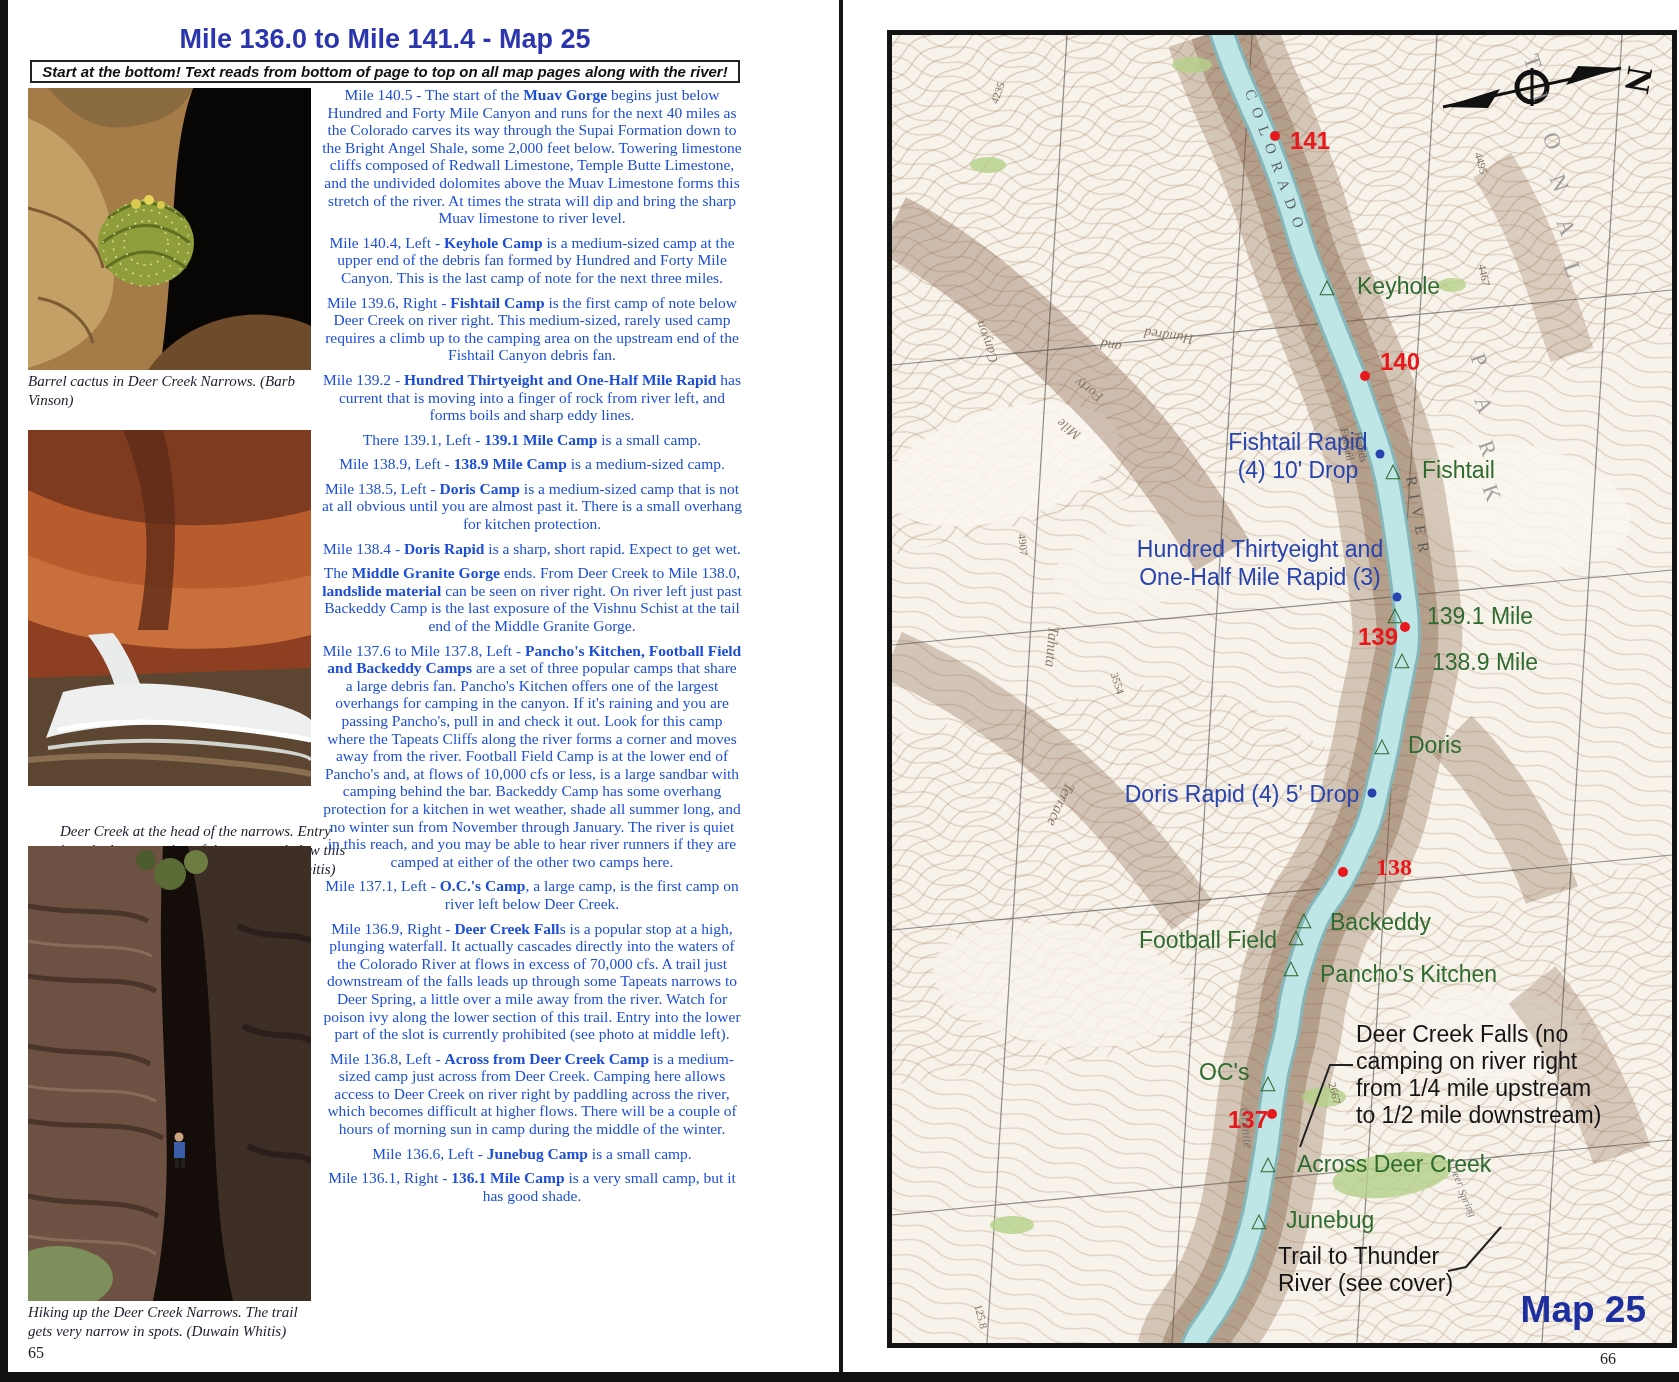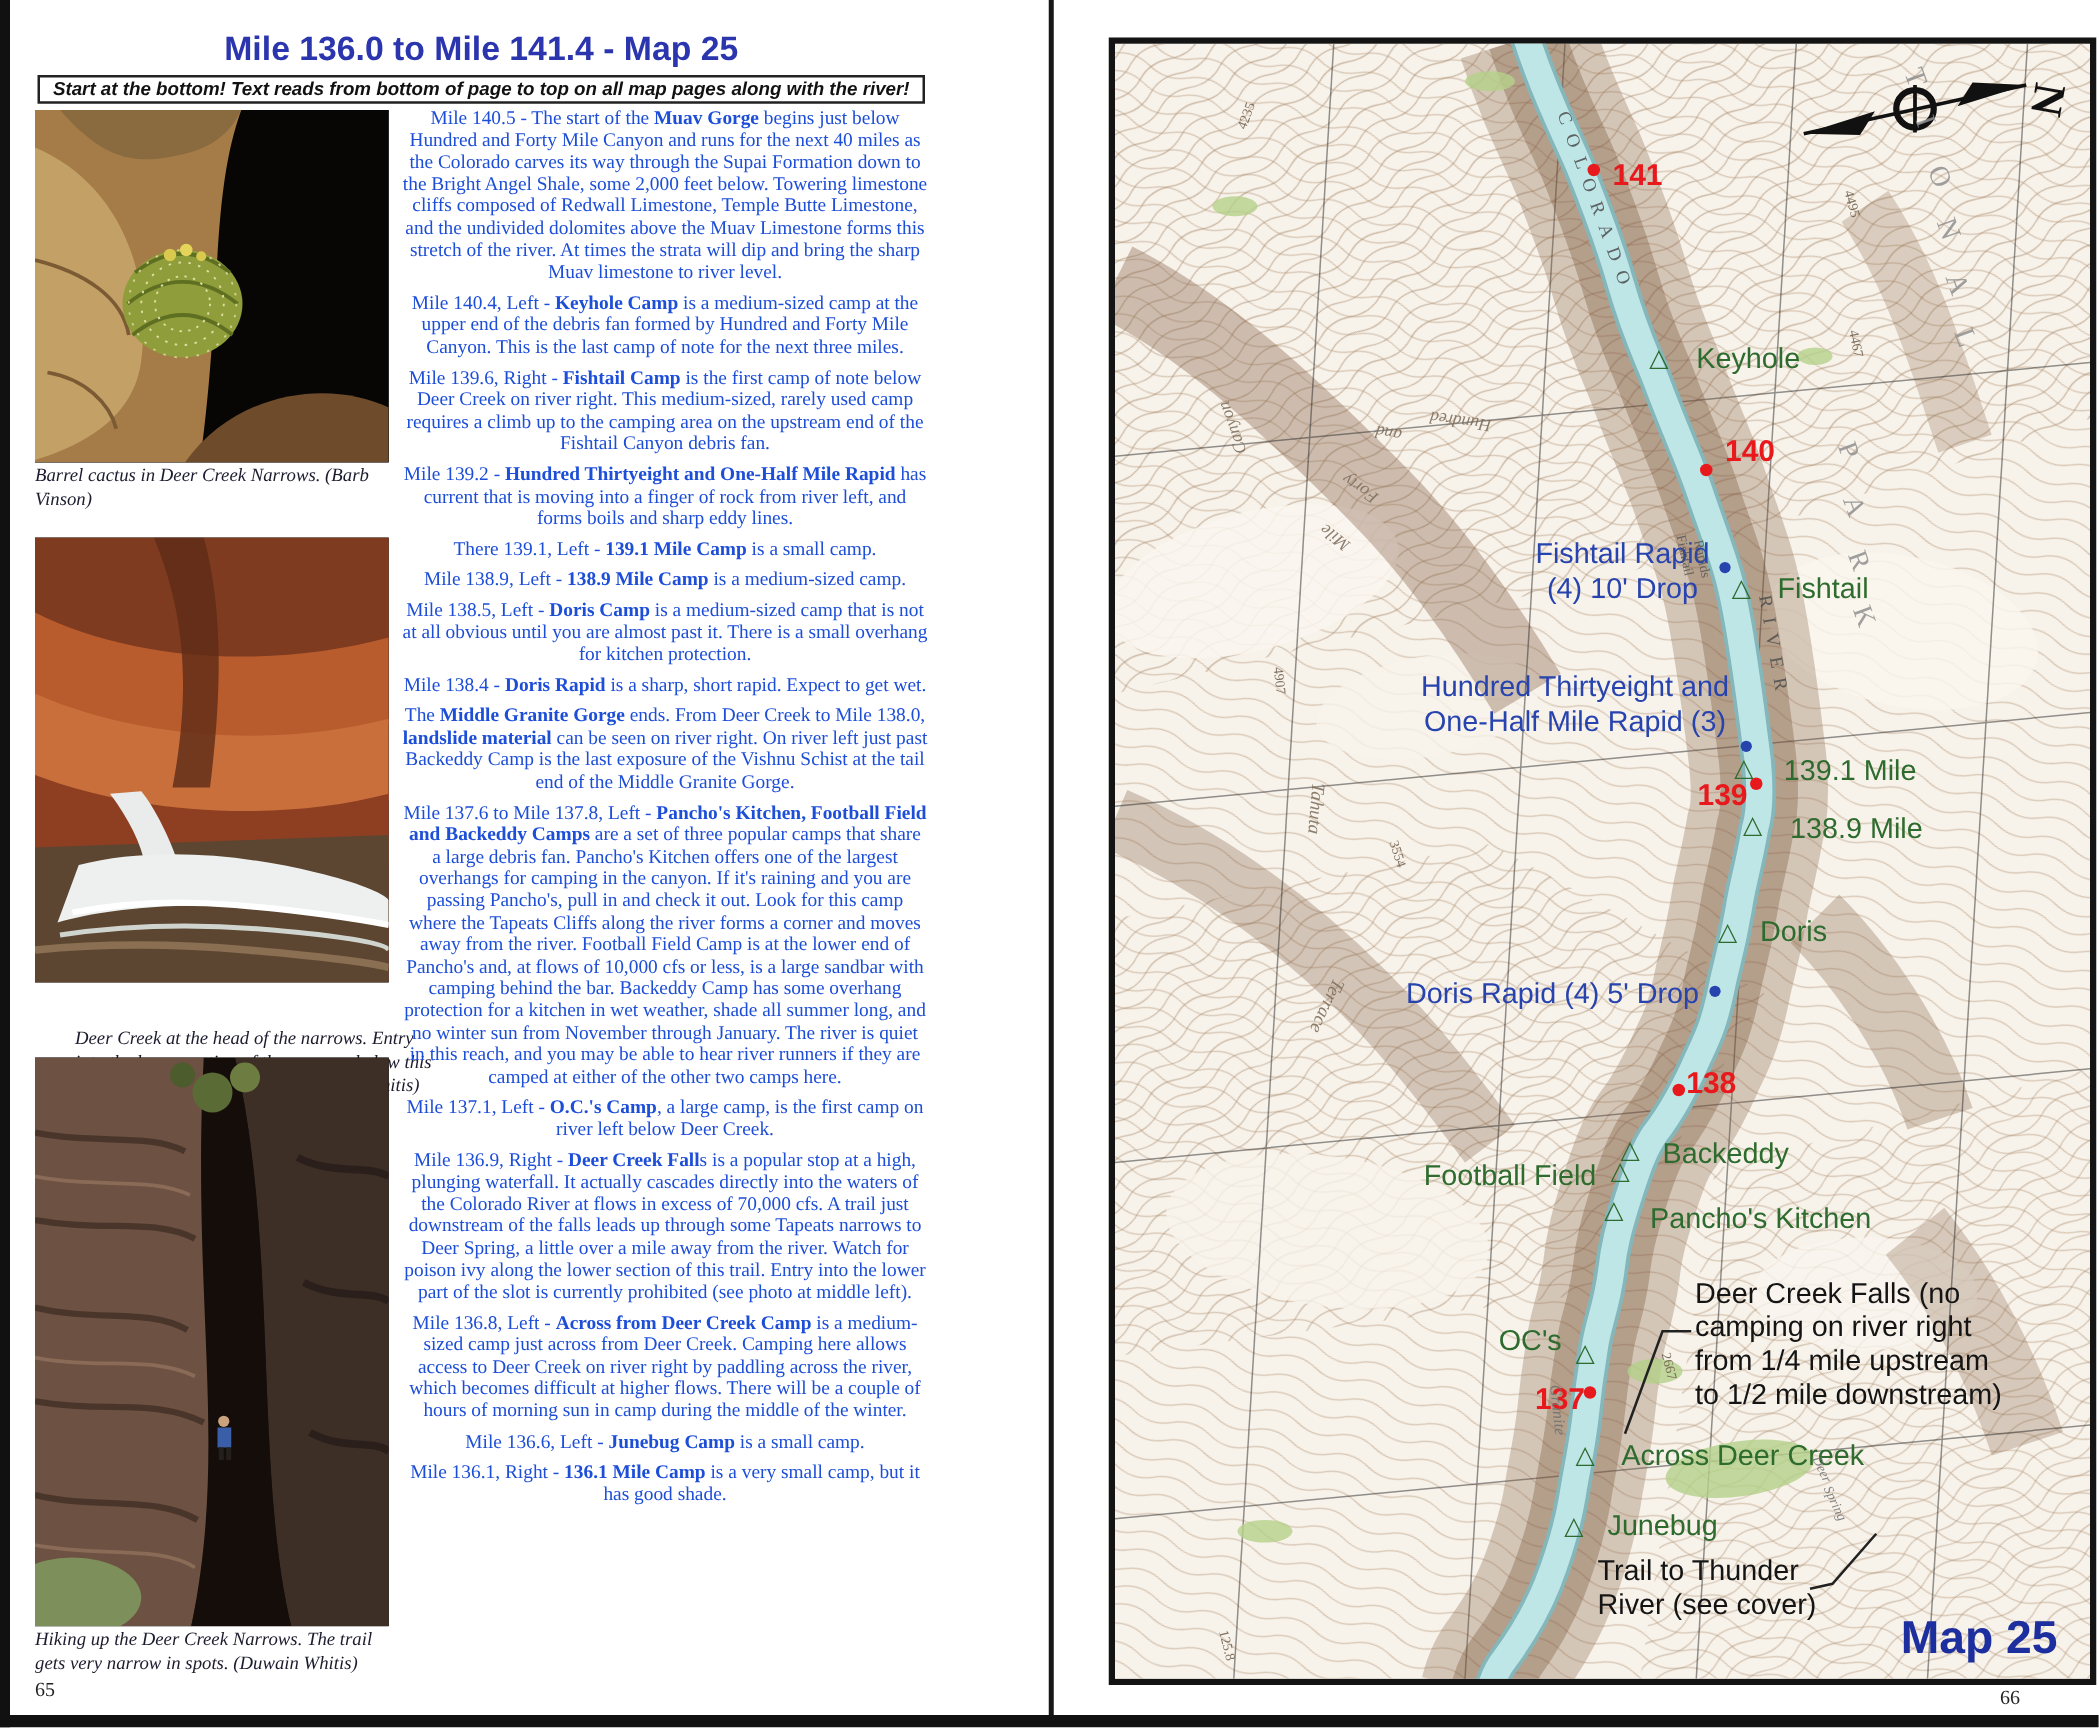--- a/index.html
+++ b/index.html
@@ -197,21 +197,21 @@
       <polyline points="556,1236 574,1232 609,1192" class="callout"></polyline>
     </svg>
 
   <div id="map-labels">
       <div class="mm" style="left: 398px; top: 92px;">141</div>
       <div class="dot red" style="left: 383px; top: 101px;"></div>
       <div class="mm" style="left: 488px; top: 313px;">140</div>
       <div class="dot red" style="left: 473px; top: 341px;"></div>
       <div class="mm" style="left: 466px; top: 588px;">139</div>
       <div class="dot red" style="left: 513px; top: 592px;"></div>
-      <div class="mm" style="left: 457px; top: 818px;">138</div>
+      <div class="mm" style="left: 484px; top: 818px; font-family: Liberation Serif, serif;">138</div>
       <div class="dot red" style="left: 451px; top: 837px;"></div>
       <div class="mm" style="left: 336px; top: 1071px;">137</div>
       <div class="dot red" style="left: 380px; top: 1079px;"></div>
       <div class="rapid" style="left: 406px; top: 393px;">
         <div>Fishtail Rapid</div>
         <div>(4) 10' Drop</div>
       </div>
       <div class="dot blue" style="left: 488px; top: 419px;"></div>
       <div class="rapid" style="left: 368px; top: 500px;">
         <div>Hundred Thirtyeight and</div>

